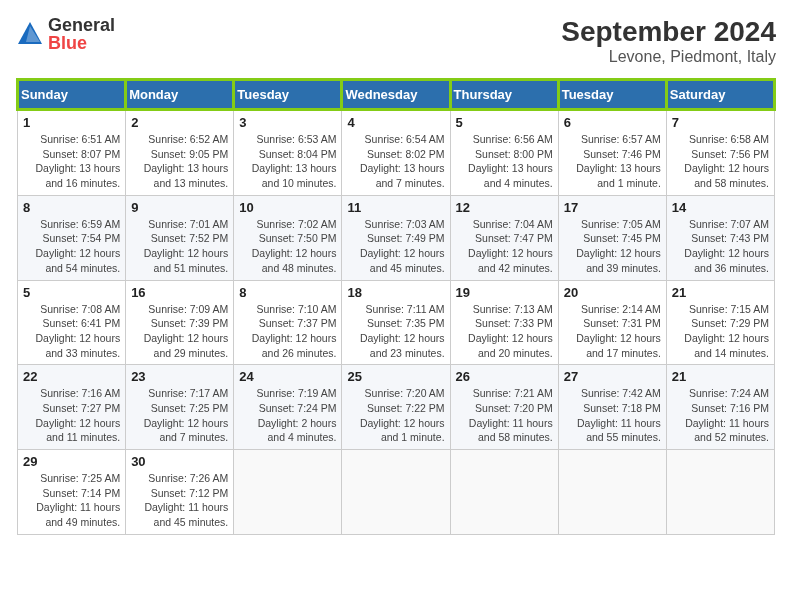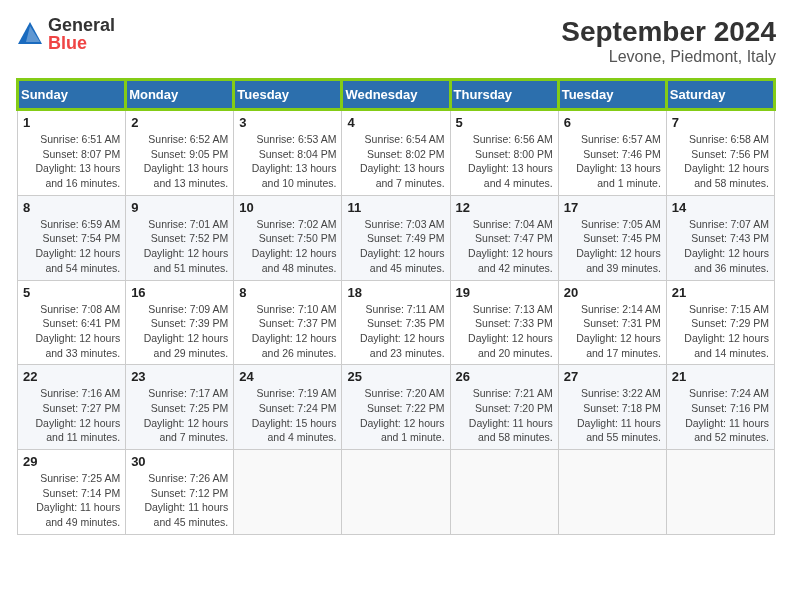--- a/index.html
+++ b/index.html
@@ -316,21 +316,21 @@
           <div>Sunrise: 7:17 AM</div>
           <div>Sunset: 7:25 PM</div>
           <div>Daylight: 12 hours and 7 minutes.</div>
         </div>
       </td>
         <td>
         <span class="day-num">24</span>
         <div class="day-detail">
           <div>Sunrise: 7:19 AM</div>
           <div>Sunset: 7:24 PM</div>
-          <div>Daylight: 15 hours and 4 minutes.</div>
+          <div>Daylight: 2 hours and 4 minutes.</div>
         </div>
       </td>
         <td>
         <span class="day-num">25</span>
         <div class="day-detail">
           <div>Sunrise: 7:20 AM</div>
           <div>Sunset: 7:22 PM</div>
           <div>Daylight: 12 hours and 1 minute.</div>
         </div>
       </td>
@@ -338,21 +338,21 @@
         <span class="day-num">26</span>
         <div class="day-detail">
           <div>Sunrise: 7:21 AM</div>
           <div>Sunset: 7:20 PM</div>
           <div>Daylight: 11 hours and 58 minutes.</div>
         </div>
       </td>
         <td>
         <span class="day-num">27</span>
         <div class="day-detail">
-          <div>Sunrise: 3:22 AM</div>
+          <div>Sunrise: 7:42 AM</div>
           <div>Sunset: 7:18 PM</div>
           <div>Daylight: 11 hours and 55 minutes.</div>
         </div>
       </td>
         <td>
         <span class="day-num">21</span>
         <div class="day-detail">
           <div>Sunrise: 7:24 AM</div>
           <div>Sunset: 7:16 PM</div>
           <div>Daylight: 11 hours and 52 minutes.</div>

